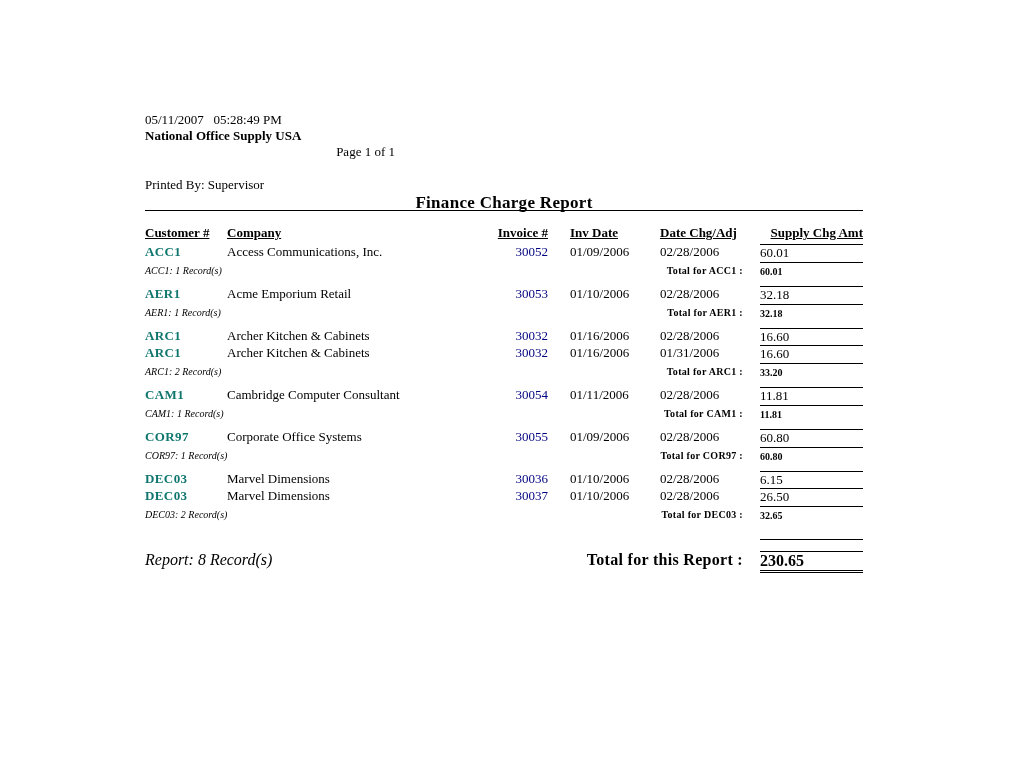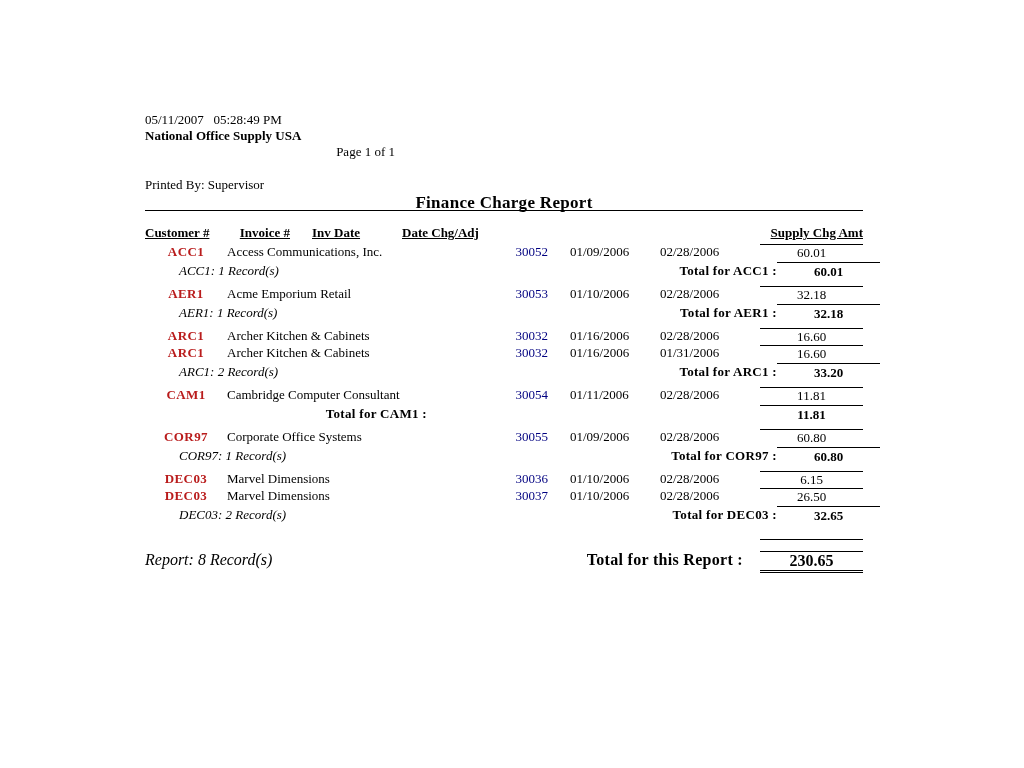--- a/index.html
+++ b/index.html
@@ -59,39 +59,38 @@
     font-weight: bold;
     line-height: 17px;
   }
   .cols span { text-decoration: underline; }
   
   .c-cust    { width: 82px;  flex: none; }
   .c-comp    { width: 258px; flex: none; }
   .c-inv     { width: 63px;  flex: none; text-align: right; }
   .c-invdate { width: 80px;  flex: none; margin-left: 22px; }
   .c-chgdate { width: 100px; flex: none; margin-left: 10px; }
-  .c-amt     { width: 103px; flex: none; margin-left: auto; text-align: center; }
+  .c-amt     { width: 103px; flex: none; margin-left: auto; text-align: left; }
   .cols .c-amt { text-align: right; }
   
   .group { margin-top: 3px; margin-bottom: 5px; }
   .row {
     display: flex;
     font-size: 13px;
     line-height: 16px;
   }
-  .cust-code { color: #b91c1c; font-weight: bold; letter-spacing: .4px; text-align: center; }
+  .cust-code { color: #0f766e; font-weight: bold; letter-spacing: .4px; }
   .inv-num   { color: #000080; }
   .row .c-amt { border-top: 1px solid #000; }
   
   .summary {
     display: flex;
-    font-size: 13px;
+    font-size: 10px;
     line-height: 18px;
     margin-top: 1px;
-    margin-left: 34px;
   }
   .c-record      { width: 350px; flex: none; font-style: italic; }
   .c-total-label { width: 248px; flex: none; text-align: right; font-weight: bold; letter-spacing: .3px; }
   .summary .c-amt{ font-weight: bold; border-top: 1px solid #000; }
   
   .pre-total-rule {
     width: 103px;
     margin-left: auto;
     border-top: 1px solid #000;
     margin-top: 14px;
@@ -123,20 +122,21 @@
 
     <div class="hdr-row2">
       <span class="printed-by">Printed By: Supervisor</span>
       <span class="report-title">Finance Charge Report</span>
     </div>
 
     <div class="top-rule"></div>
 
     <div class="cols">
       <span class="c-cust">Customer #</span>
+      <span class="c-comp">Company</span>
       <span class="c-inv">Invoice #</span>
       <span class="c-invdate">Inv Date</span>
       <span class="c-chgdate">Date Chg/Adj</span>
       <span class="c-amt">Supply Chg Amt</span>
     </div>
 
     <div class="group">
       <div class="row">
         <span class="c-cust cust-code">ACC1</span>
         <span class="c-comp">Access Communications, Inc.</span>
@@ -195,20 +195,21 @@
     <div class="group">
       <div class="row">
         <span class="c-cust cust-code">CAM1</span>
         <span class="c-comp">Cambridge Computer Consultant</span>
         <span class="c-inv inv-num">30054</span>
         <span class="c-invdate">01/11/2006</span>
         <span class="c-chgdate">02/28/2006</span>
         <span class="c-amt">11.81</span>
       </div>
       <div class="summary">
+        <span class="c-record">CAM1: 1 Record(s)</span>
         <span class="c-total-label">Total for CAM1 :</span>
         <span class="c-amt">11.81</span>
       </div>
     </div>
 
     <div class="group">
       <div class="row">
         <span class="c-cust cust-code">COR97</span>
         <span class="c-comp">Corporate Office Systems</span>
         <span class="c-inv inv-num">30055</span>

